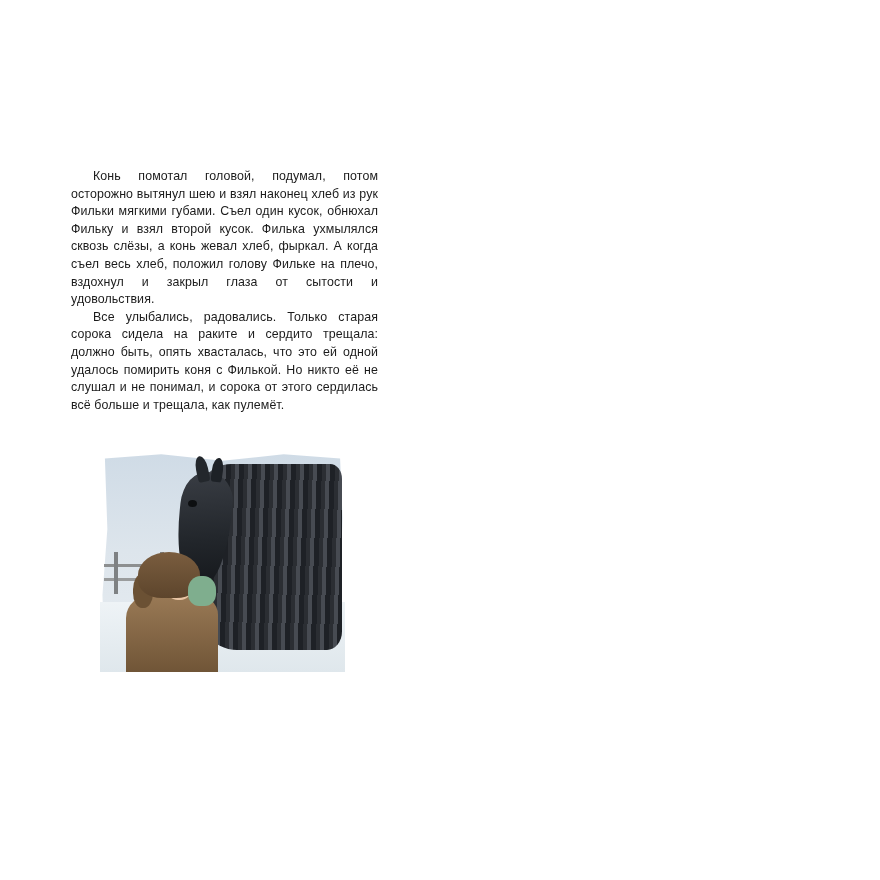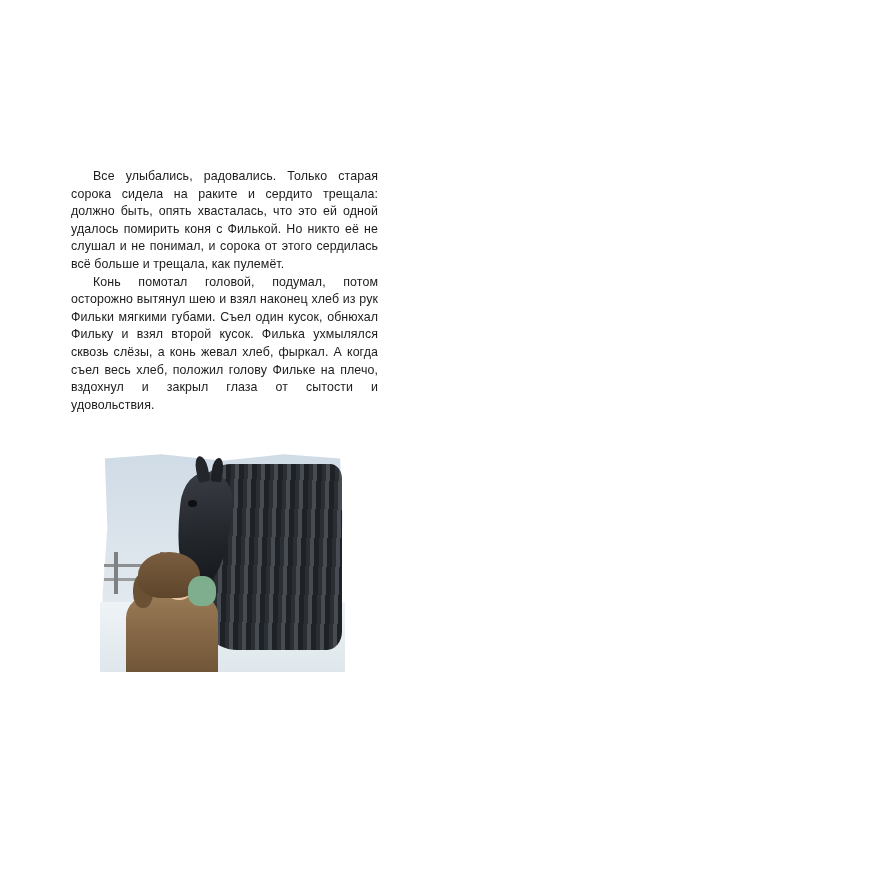--- a/index.html
+++ b/index.html
@@ -168,22 +168,22 @@
 </style>
 </head>
 <body>
 
 <div class="page">
   <div class="spread">
 
     <div class="col">
 
       <div class="textblock left-text">
+        <p>Конь помотал головой, подумал, потом осторожно вытянул шею и взял наконец хлеб из рук Фильки мягкими губами. Съел один кусок, обнюхал Фильку и взял второй кусок. Филька ухмылялся сквозь слёзы, а конь жевал хлеб, фыркал. А когда съел весь хлеб, положил голову Фильке на плечо, вздохнул и закрыл глаза от сытости и удовольствия.</p>
         <p>Все улыбались, радовались. Только старая сорока сидела на раките и сердито трещала: должно быть, опять хвасталась, что это ей одной удалось помирить коня с Филькой. Но никто её не слушал и не понимал, и сорока от этого сердилась всё больше и трещала, как пулемёт.</p>
-        <p>Конь помотал головой, подумал, потом осторожно вытянул шею и взял наконец хлеб из рук Фильки мягкими губами. Съел один кусок, обнюхал Фильку и взял второй кусок. Филька ухмылялся сквозь слёзы, а конь жевал хлеб, фыркал. А когда съел весь хлеб, положил голову Фильке на плечо, вздохнул и закрыл глаза от сытости и удовольствия.</p>
       </div>
 
       <div class="illu-horse">
         <div class="horse-sky"></div>
         <div class="snow-ground"></div>
         <div class="fence"></div>
         <div class="fence2"></div>
         <div class="fence-post" style="left:14px;"></div>
         <div class="fence-post" style="left:60px;"></div>
         <div class="fence-post" style="left:106px;"></div>

